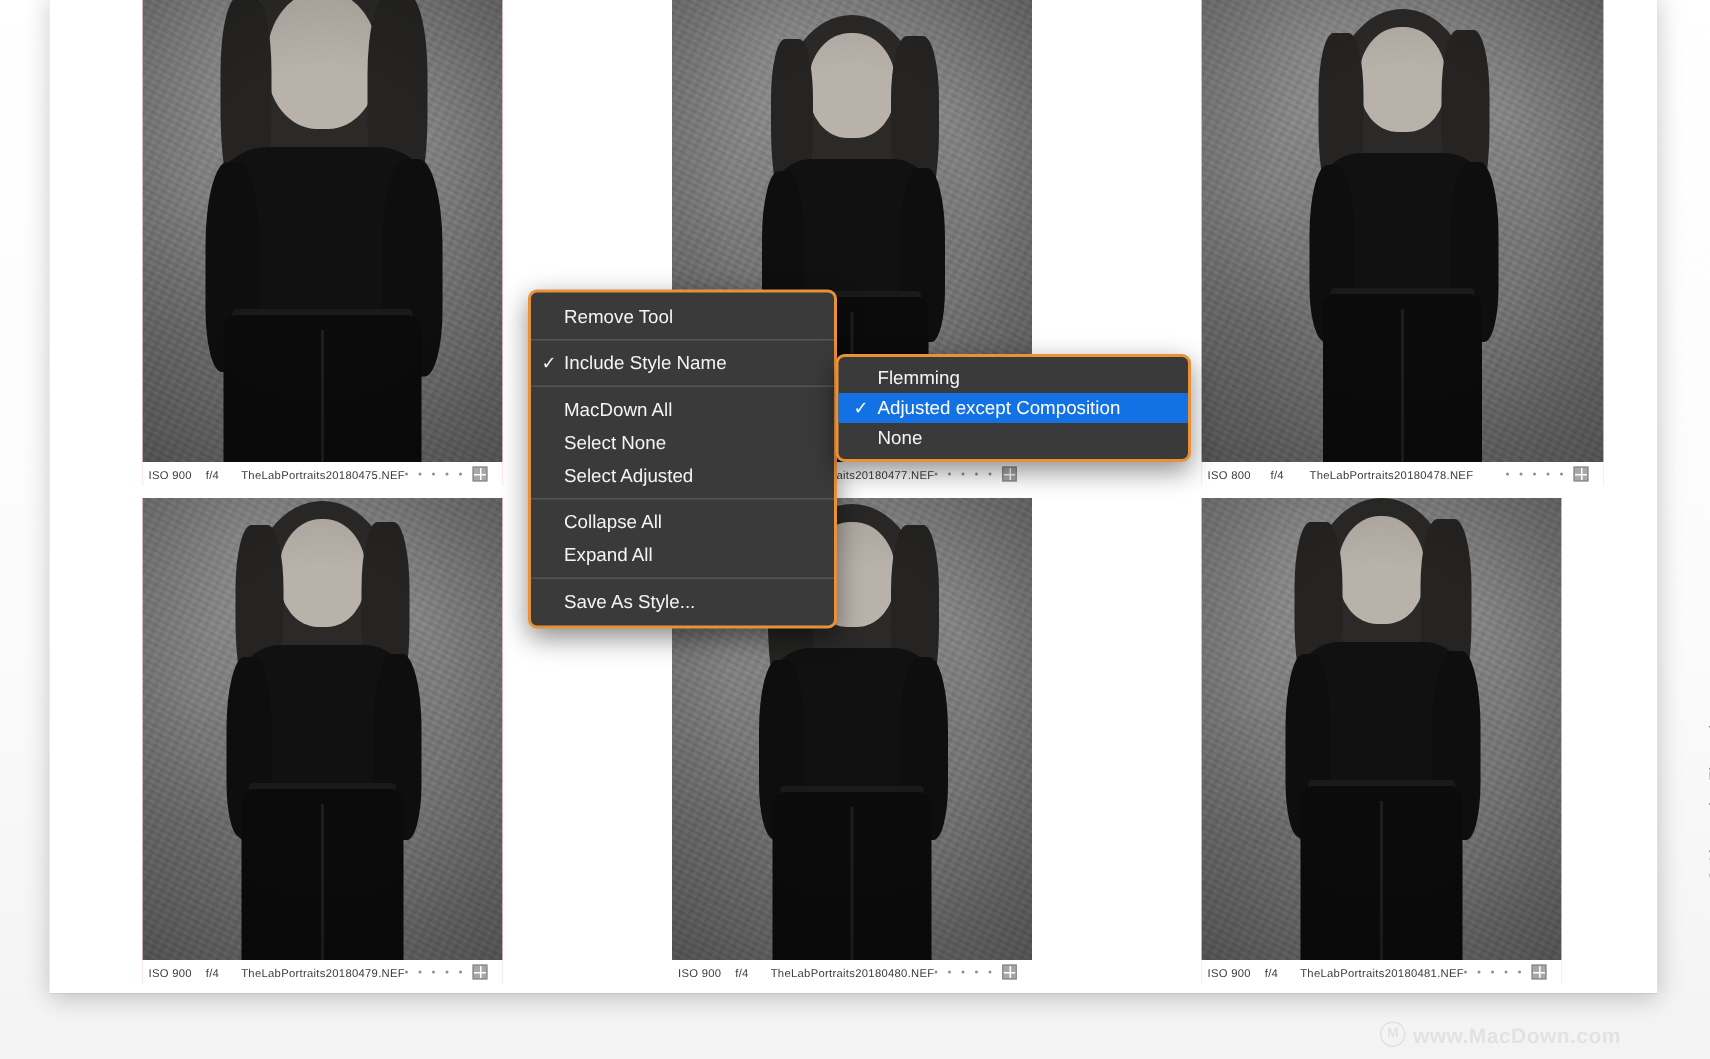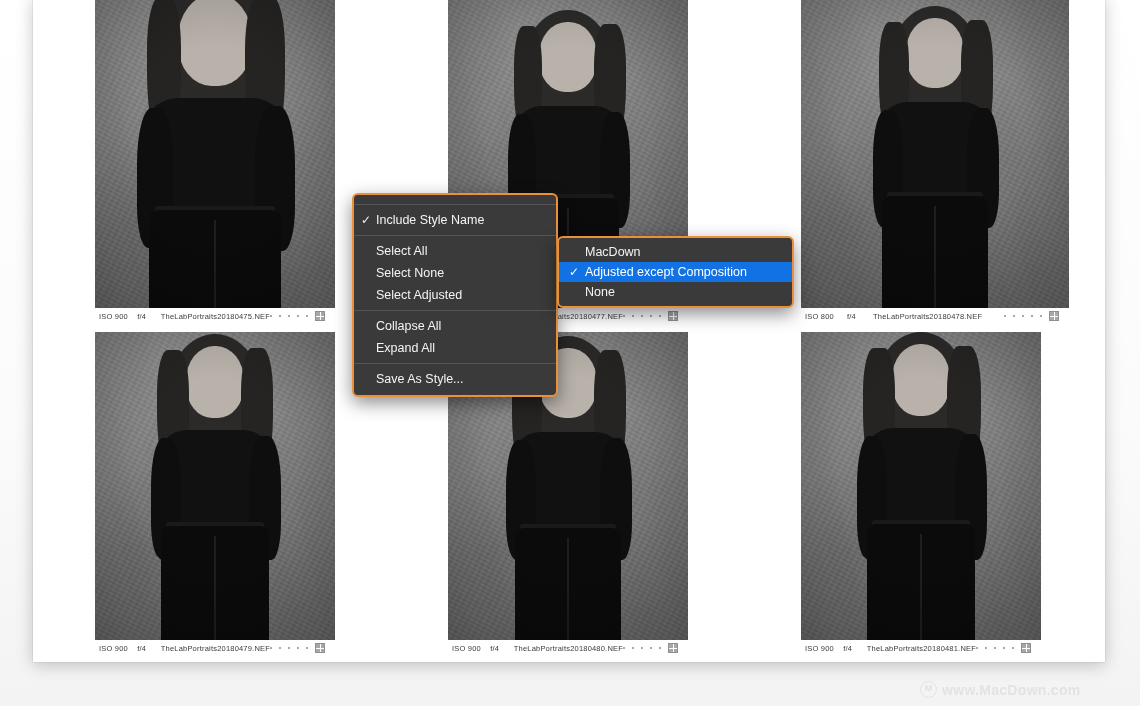--- a/index.html
+++ b/index.html
@@ -313,33 +313,36 @@
             <i class="grid-ico"></i>
           </span>
         </div>
       </div>
 
     </div>
   </div>
 
   <div id="ctxmenu">
 
+    <div class="mi">
+      <span>Remove Tool</span>
+    </div>
 
     <div class="sep"></div>
 
 
     <div class="mi">
       <span class="chk">✓</span>
       <span>Include Style Name</span>
     </div>
 
     <div class="sep"></div>
 
     <div class="mi">
-      <span>Select All</span>
+      <span>MacDown All</span>
     </div>
     <div class="mi">
       <span>Select None</span>
     </div>
     <div class="mi">
       <span>Select Adjusted</span>
     </div>
 
     <div class="sep"></div>
 
@@ -353,21 +356,21 @@
     <div class="sep"></div>
 
     <div class="mi">
       <span>Save As Style...</span>
     </div>
 
   </div>
 
   <div id="submenu">
     <div class="mi">
-      <span>MacDown</span>
+      <span>Flemming</span>
     </div>
     <div class="mi hl">
       <span class="chk">✓</span>
       <span>Adjusted except Composition</span>
     </div>
     <div class="mi">
       <span>None</span>
     </div>
   </div>
 

